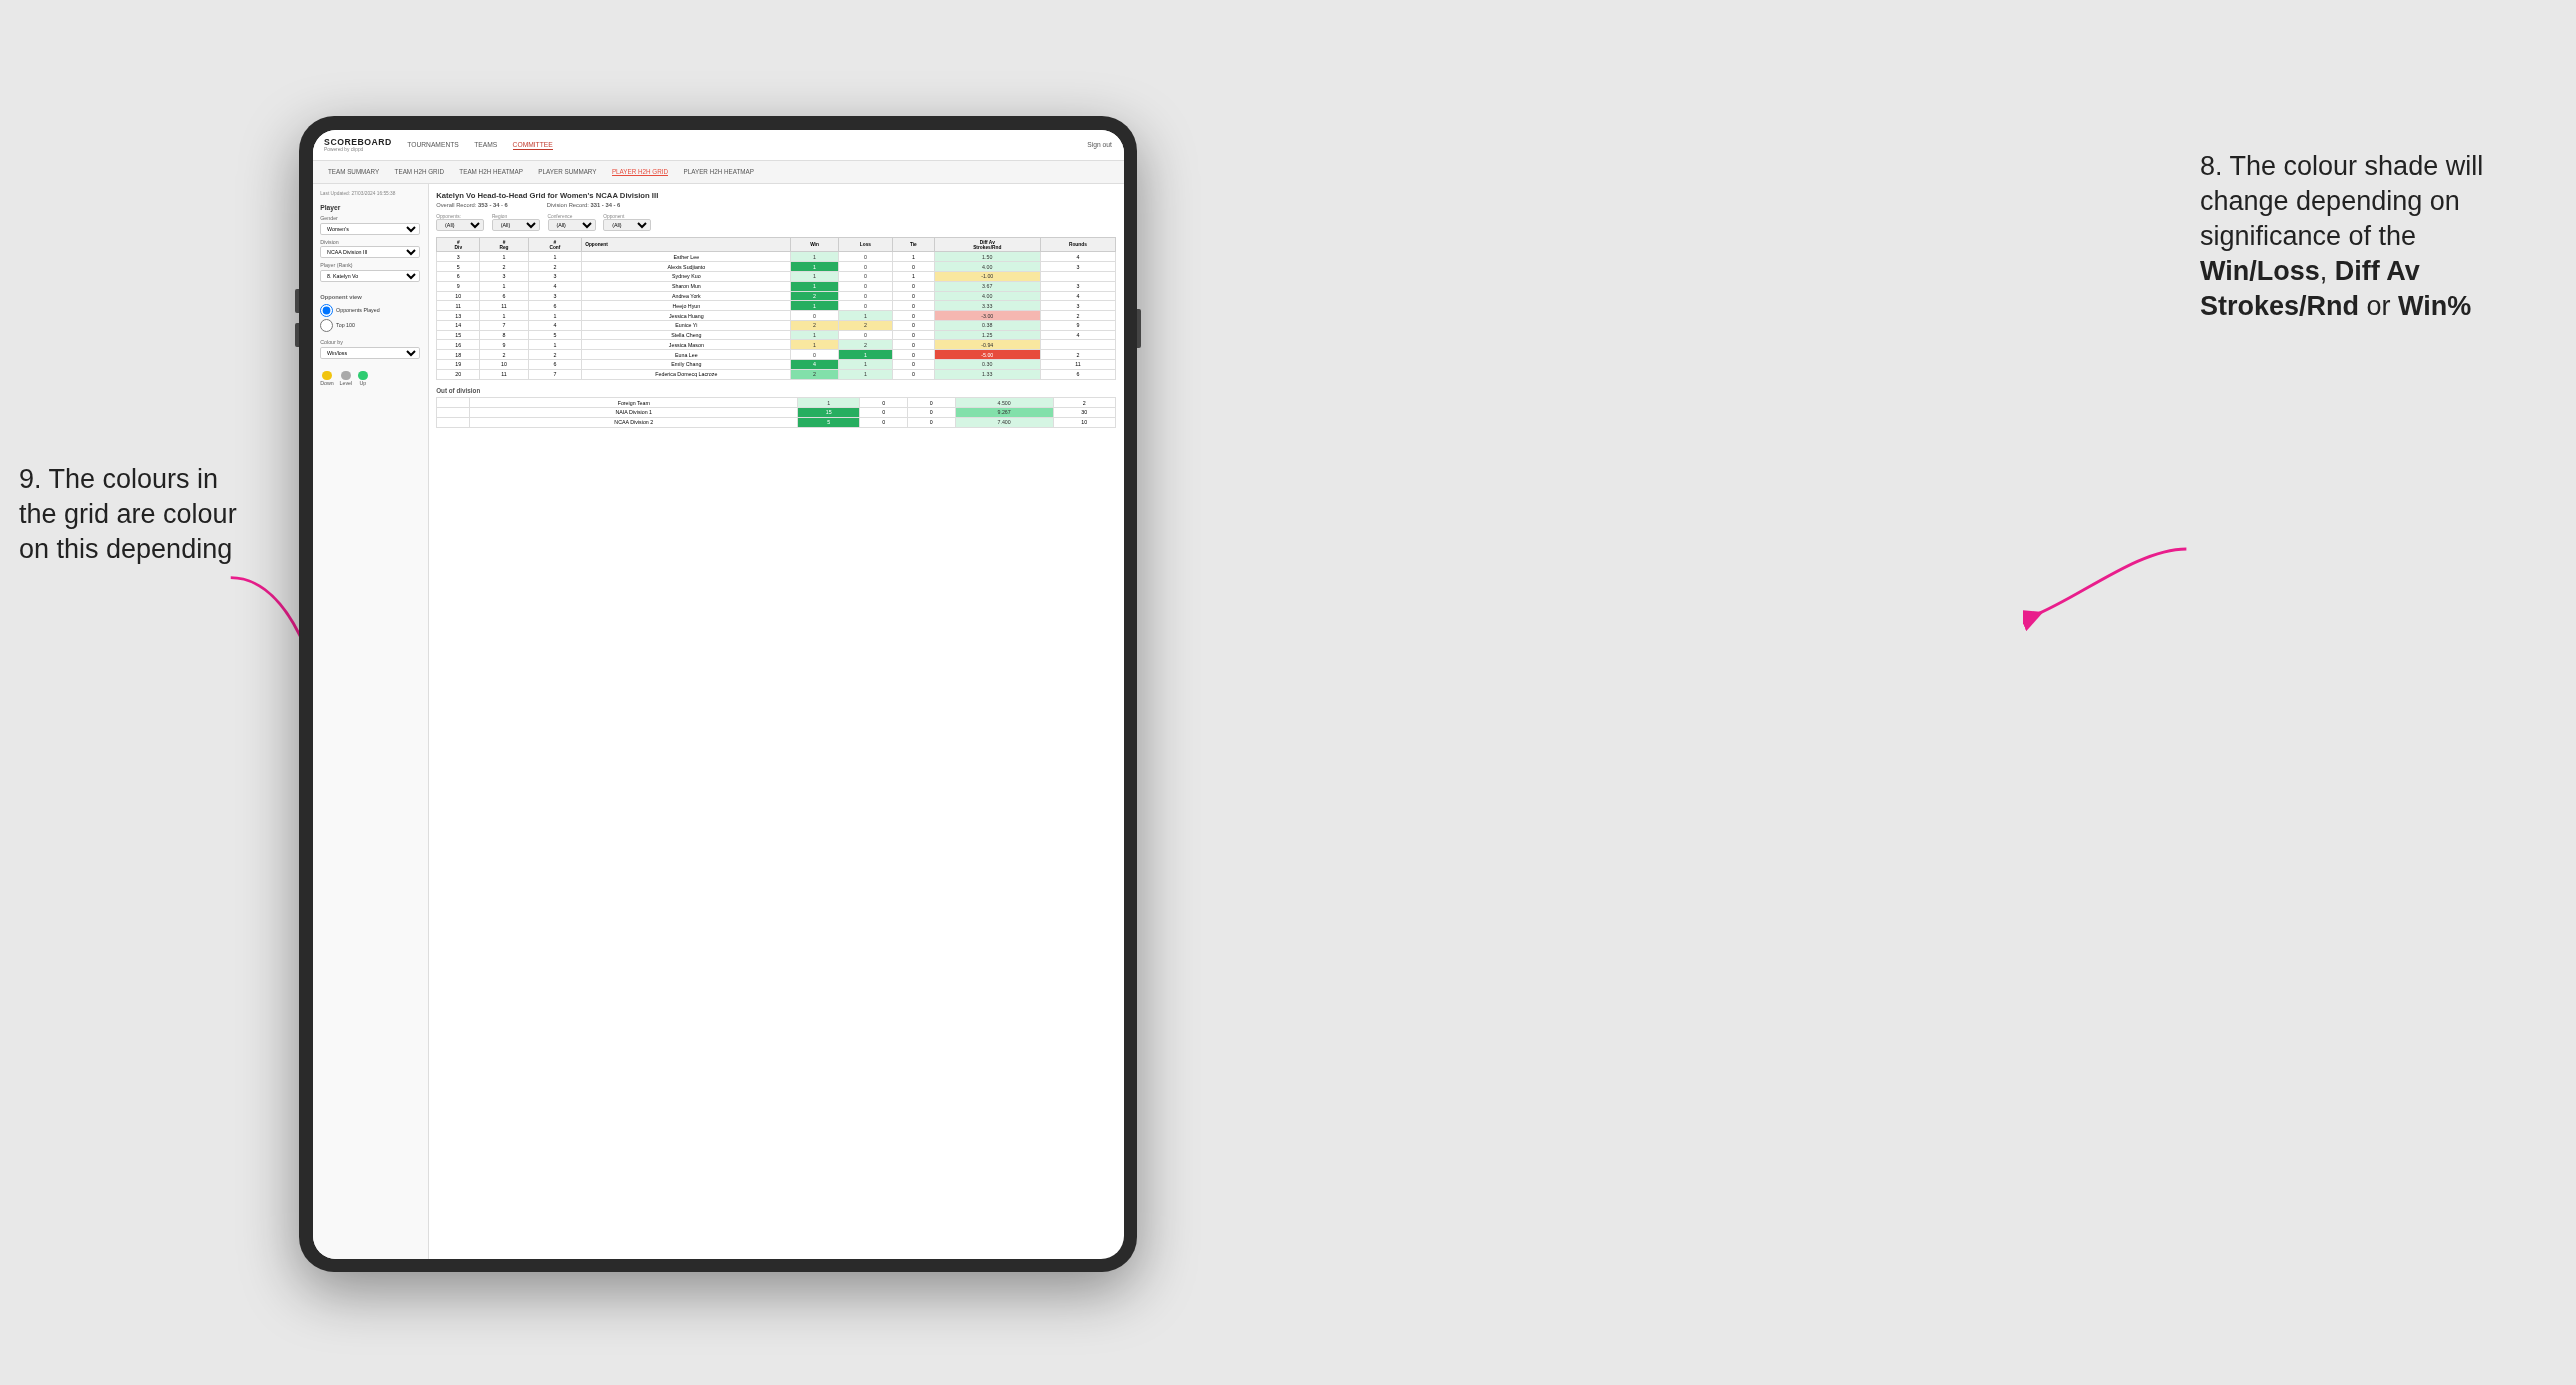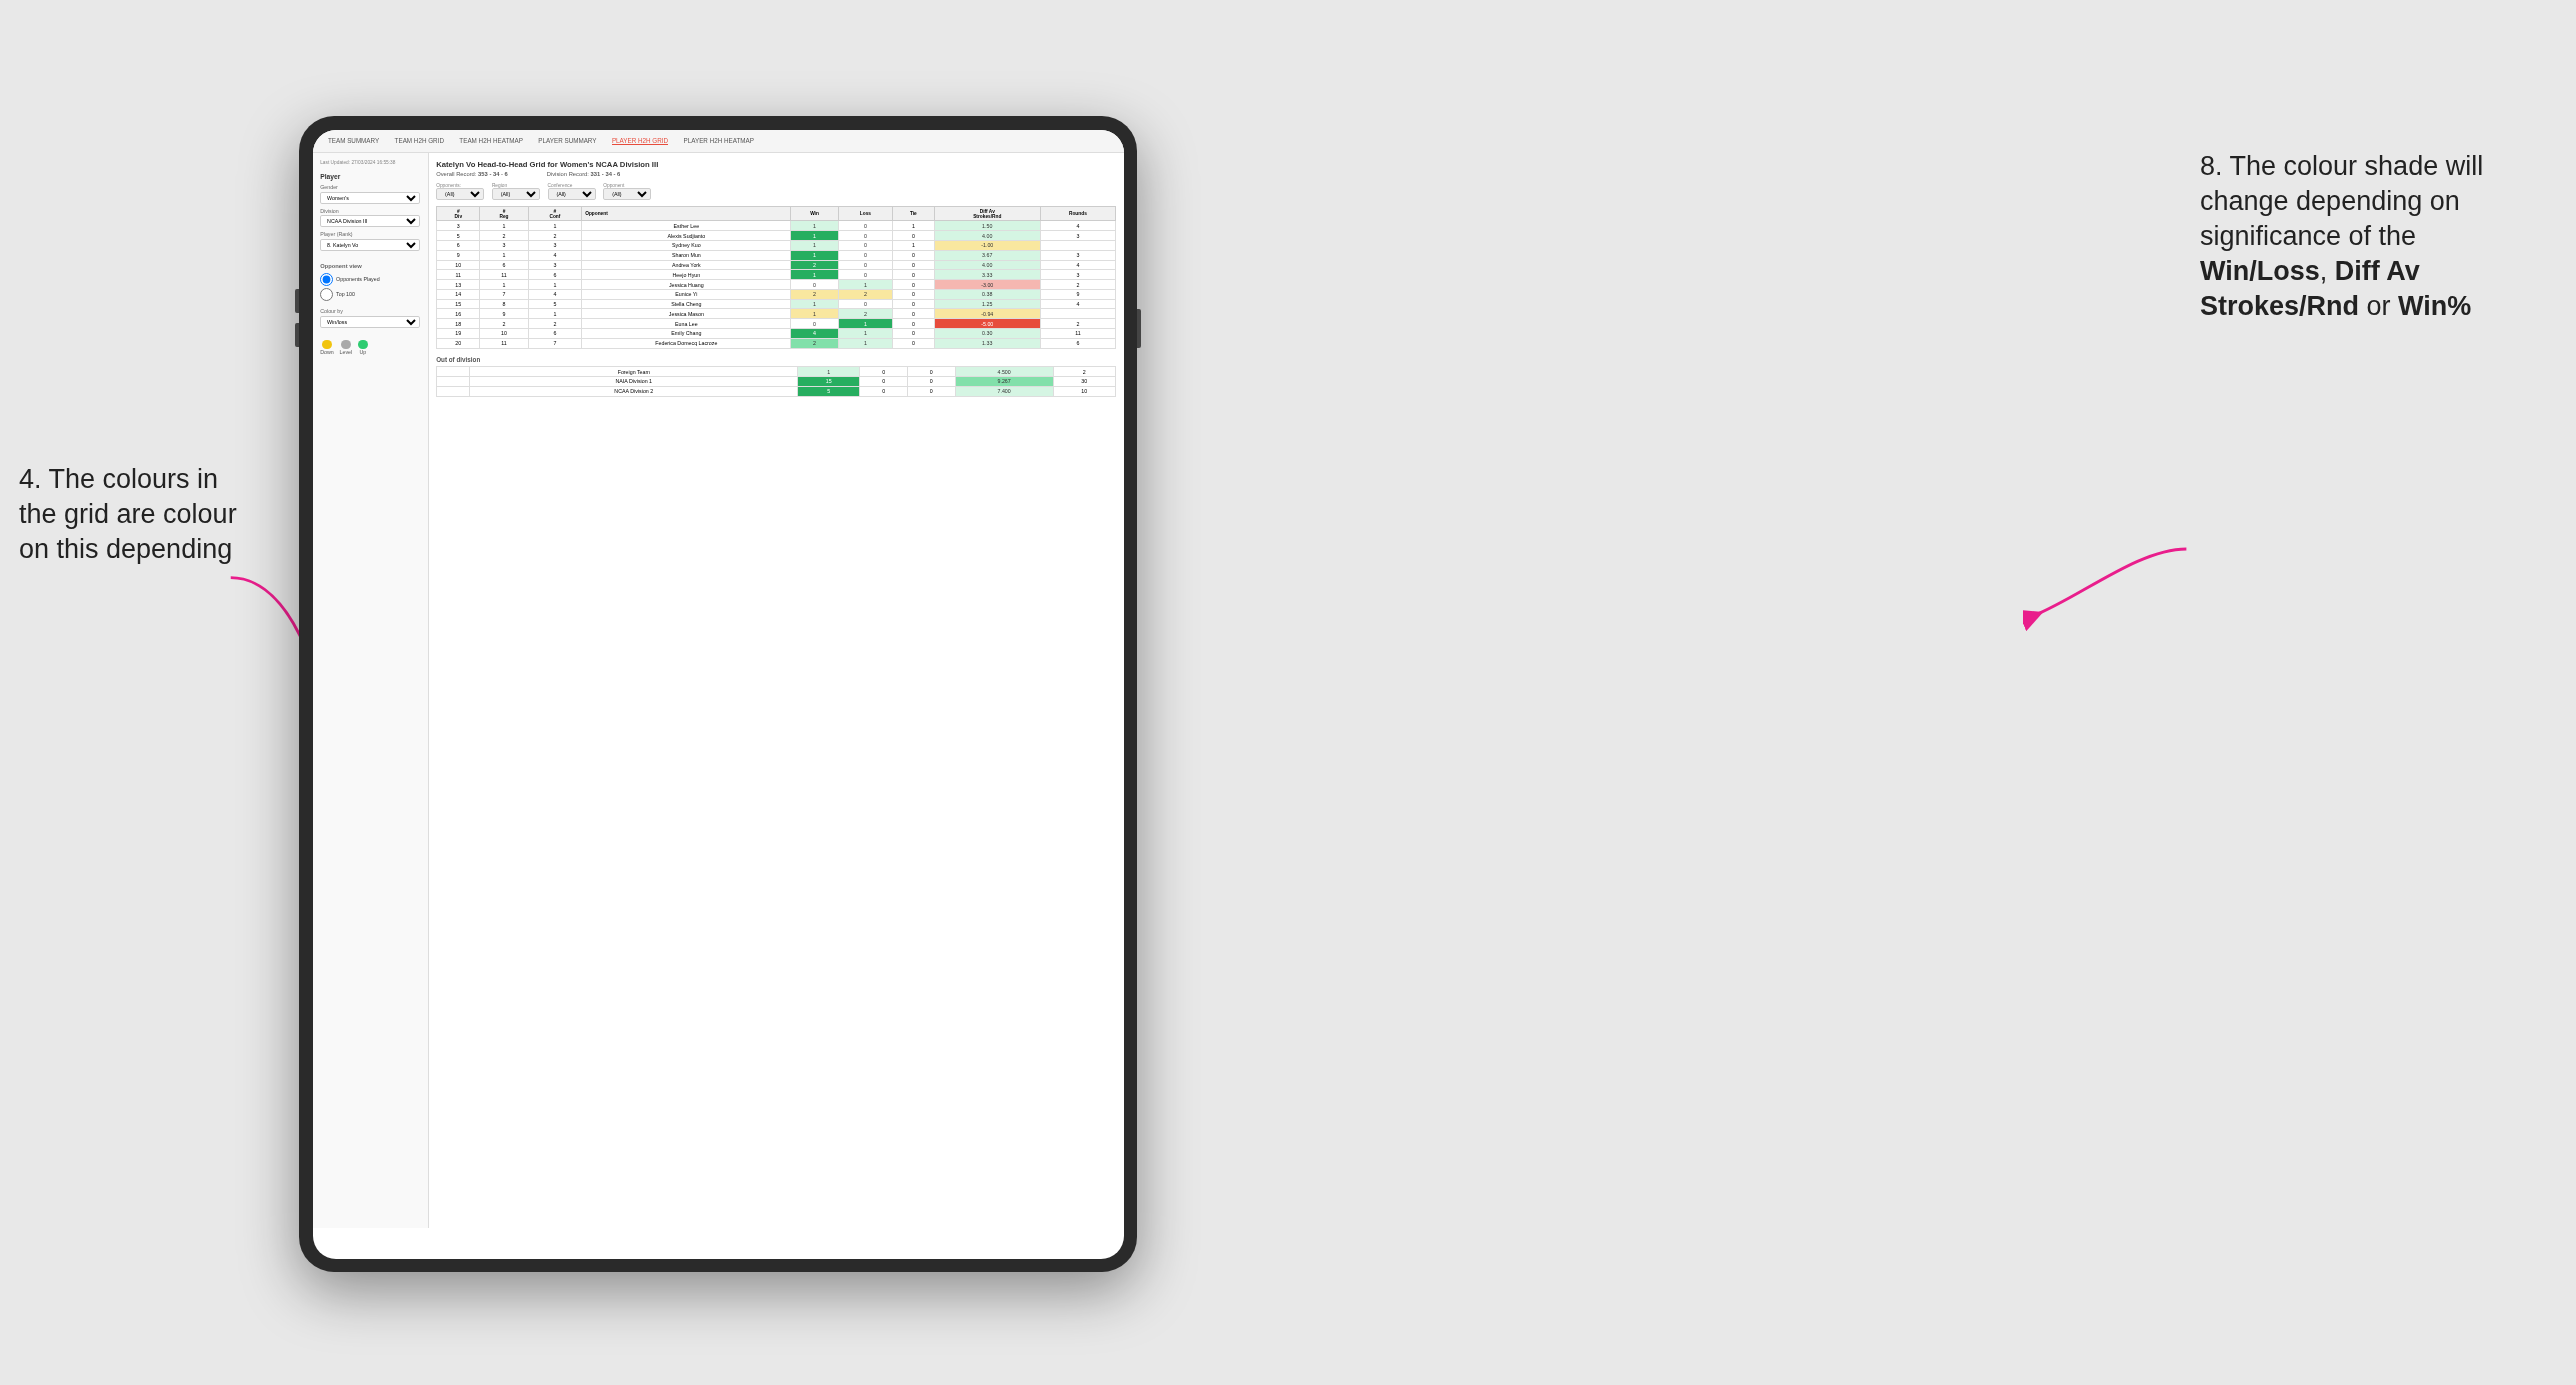--- a/index.html
+++ b/index.html
@@ -339,21 +339,21 @@
       width: 3.9px;
       height: 24px;
       background: #444;
       border-radius: 1.9px 0 0 1.9px;
     }
   </style>
 </head>
 <body>
 
 <div class="annotation-left">
-  <span>4. The colours in</span><br>
+  <span>9. The colours in</span><br>
   <span>the grid are colour</span><br>
   <span>on this depending</span>
 </div>
 
 <div class="annotation-right">
   <span>8. The colour shade will change depending on significance of the </span><strong>Win/Loss</strong><span>, </span><strong>Diff Av Strokes/Rnd</strong><span> or </span><strong>Win%</strong>
 </div>
 
 <svg class="arrow-left" width="116" height="193" style="position:absolute; left:221px; top:568px;" viewBox="0 0 120 200">
   <defs>
@@ -373,20 +373,34 @@
   <path d="M 170 10 C 120 10, 60 60, 10 80" stroke="#e91e8c" stroke-width="3" fill="none" marker-end="url(#arrowhead-right)"></path>
 </svg>
 
 <div class="tablet-frame">
   <div class="tablet-power-btn"></div>
   <div class="tablet-vol-btn"></div>
   <div class="tablet-vol-btn2"></div>
 
   <div class="tablet-screen">
 
+    <div class="nav-bar">
+      <div class="logo-area">
+        <span class="logo-text">SCOREBOARD</span>
+        <span class="logo-sub">Powered by clippd</span>
+      </div>
+      <div class="nav-items">
+        <span class="nav-item">TOURNAMENTS</span>
+        <span class="nav-item">TEAMS</span>
+        <span class="nav-item active">COMMITTEE</span>
+      </div>
+      <div class="nav-right">
+        <span>Sign out</span>
+      </div>
+    </div>
 
     <div class="sub-nav">
       <span class="sub-nav-item">TEAM SUMMARY</span>
       <span class="sub-nav-item">TEAM H2H GRID</span>
       <span class="sub-nav-item">TEAM H2H HEATMAP</span>
       <span class="sub-nav-item">PLAYER SUMMARY</span>
       <span class="sub-nav-item active">PLAYER H2H GRID</span>
       <span class="sub-nav-item">PLAYER H2H HEATMAP</span>
     </div>
 

